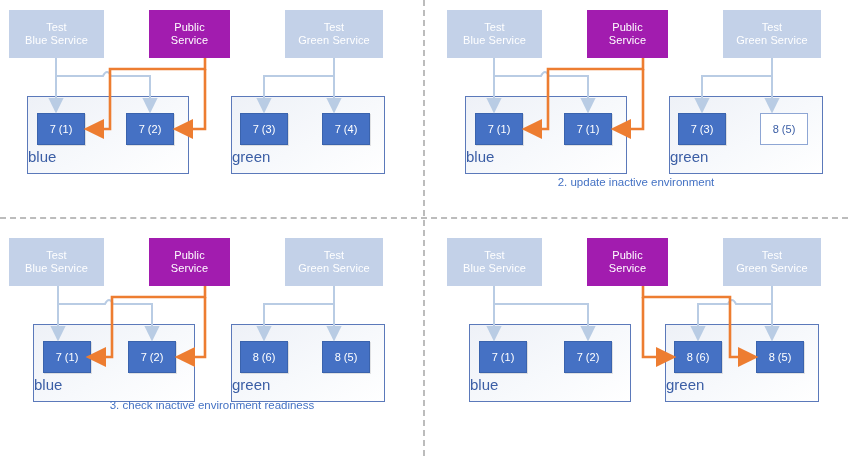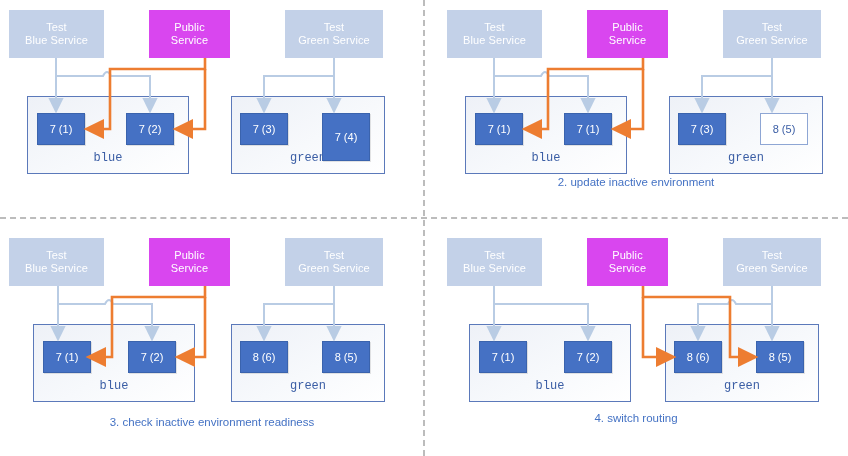--- a/index.html
+++ b/index.html
@@ -7,28 +7,28 @@
   #stage{position:relative;width:848px;height:456px;}
 
   .panel{position:absolute;width:424px;height:228px;padding-left:40px;}
   .panel .inner{position:absolute;left:0;top:0;width:424px;height:228px;}
 
   
   .svc{position:absolute;display:flex;align-items:center;justify-content:center;
        text-align:center;color:#ffffff;font-size:11px;line-height:13px;
        letter-spacing:.1px;}
   .svc.test{background:#c3d1e8;}
-  .svc.public{background:#d946ef;}
+  .svc.public{background:#a21caf;}
   .svc span{display:block;}
 
   
   .env{position:absolute;border:1px solid #5b79ba;
        background:linear-gradient(150deg,#eef1f7 0%,#f7f9fc 55%,#ffffff 100%);}
-  .env-label{position:absolute;width:100%;text-align:center;color:#3b5ea5;
-             font-size:12px;bottom:8px;left:0;font-family:Liberation Mono, monospace;}
+  .env-label{position:absolute;width:100%;color:#3b5ea5;
+             font-size:15px;bottom:8px;left:0;}
 
   
   .ver{position:absolute;display:flex;align-items:center;justify-content:center;
        font-size:11px;box-sizing:border-box;}
   .ver.filled{background:#4571c4;color:#ffffff;border:1px solid #3a63ad;
               box-shadow:1px 1px 0 rgba(0,0,0,.10);}
   .ver.hollow{background:#ffffff;color:#3b5ea5;border:1px solid #8ea6d4;}
 
   
   .wires{position:absolute;left:0;top:0;width:424px;height:228px;overflow:visible;}
@@ -74,21 +74,21 @@
       <div class="env" style="left:27px;top:96px;width:160px;height:76px;">
         <div class="env-label">blue</div>
       </div>
       <div class="env" style="left:231px;top:96px;width:152px;height:76px;">
         <div class="env-label">green</div>
       </div>
 
       <div class="ver filled" style="left:37px;top:113px;width:48px;height:32px;">7 (1)</div>
       <div class="ver filled" style="left:126px;top:113px;width:48px;height:32px;">7 (2)</div>
       <div class="ver filled" style="left:240px;top:113px;width:48px;height:32px;">7 (3)</div>
-      <div class="ver filled" style="left:322px;top:113px;width:48px;height:48px;">7 (4)</div>
+      <div class="ver filled" style="left:322px;top:113px;width:48px;height:32px;">7 (4)</div>
 
       <svg class="wires" viewBox="0 0 424 228">
         <defs>
           <marker id="ar-blue" markerWidth="9" markerHeight="9" refX="3.2" refY="4.5" orient="auto">
             <path d="M0,0.6 L8,4.5 L0,8.4 z" fill="#b9cce4"></path>
           </marker>
           <marker id="ar-orange" markerWidth="9" markerHeight="9" refX="3.2" refY="4.5" orient="auto">
             <path d="M0,0.6 L8,4.5 L0,8.4 z" fill="#ed7d31"></path>
           </marker>
         </defs>
@@ -196,21 +196,21 @@
           <path d="M58,76 L105,76 Q109,68 113,76 L152,76 L152,104" marker-end="url(#ar-blue)"></path>
           <path d="M334,58 L334,104" marker-end="url(#ar-blue)"></path>
           <path d="M334,76 L264,76 L264,104" marker-end="url(#ar-blue)"></path>
         </g>
         <g stroke="#ed7d31" stroke-width="2.6" fill="none">
           <path d="M205,58 L205,69 L112,69 L112,129 L98,129" marker-end="url(#ar-orange)"></path>
           <path d="M205,69 L205,129 L187,129" marker-end="url(#ar-orange)"></path>
         </g>
       </svg>
 
-      <div class="caption" style="top:188px;">3. check inactive environment readiness</div>
+      <div class="caption" style="top:171px;">3. check inactive environment readiness</div>
     </div>
   </div>
 
   <div class="panel" id="p4" style="left:424px;top:228px;">
     <div class="inner">
       <div class="svc test" style="left:23px;top:10px;width:95px;height:48px;">
           <div>
             <span>Test</span>
             <span>Blue Service</span>
           </div>
@@ -246,17 +246,16 @@
           <path d="M70,76 L164,76 L164,104" marker-end="url(#ar-blue)"></path>
           <path d="M348,58 L348,104" marker-end="url(#ar-blue)"></path>
           <path d="M348,76 L312,76 Q308,68 304,76 L274,76 L274,104" marker-end="url(#ar-blue)"></path>
         </g>
         <g stroke="#ed7d31" stroke-width="2.6" fill="none">
           <path d="M219,58 L219,69 L306,69 L306,129 L322,129" marker-end="url(#ar-orange)"></path>
           <path d="M219,69 L219,129 L240,129" marker-end="url(#ar-orange)"></path>
         </g>
       </svg>
 
-      <div class="caption" style="top:184px;">4. switch routing</div>
     </div>
   </div>
 
 </div>
 
 </body></html>

